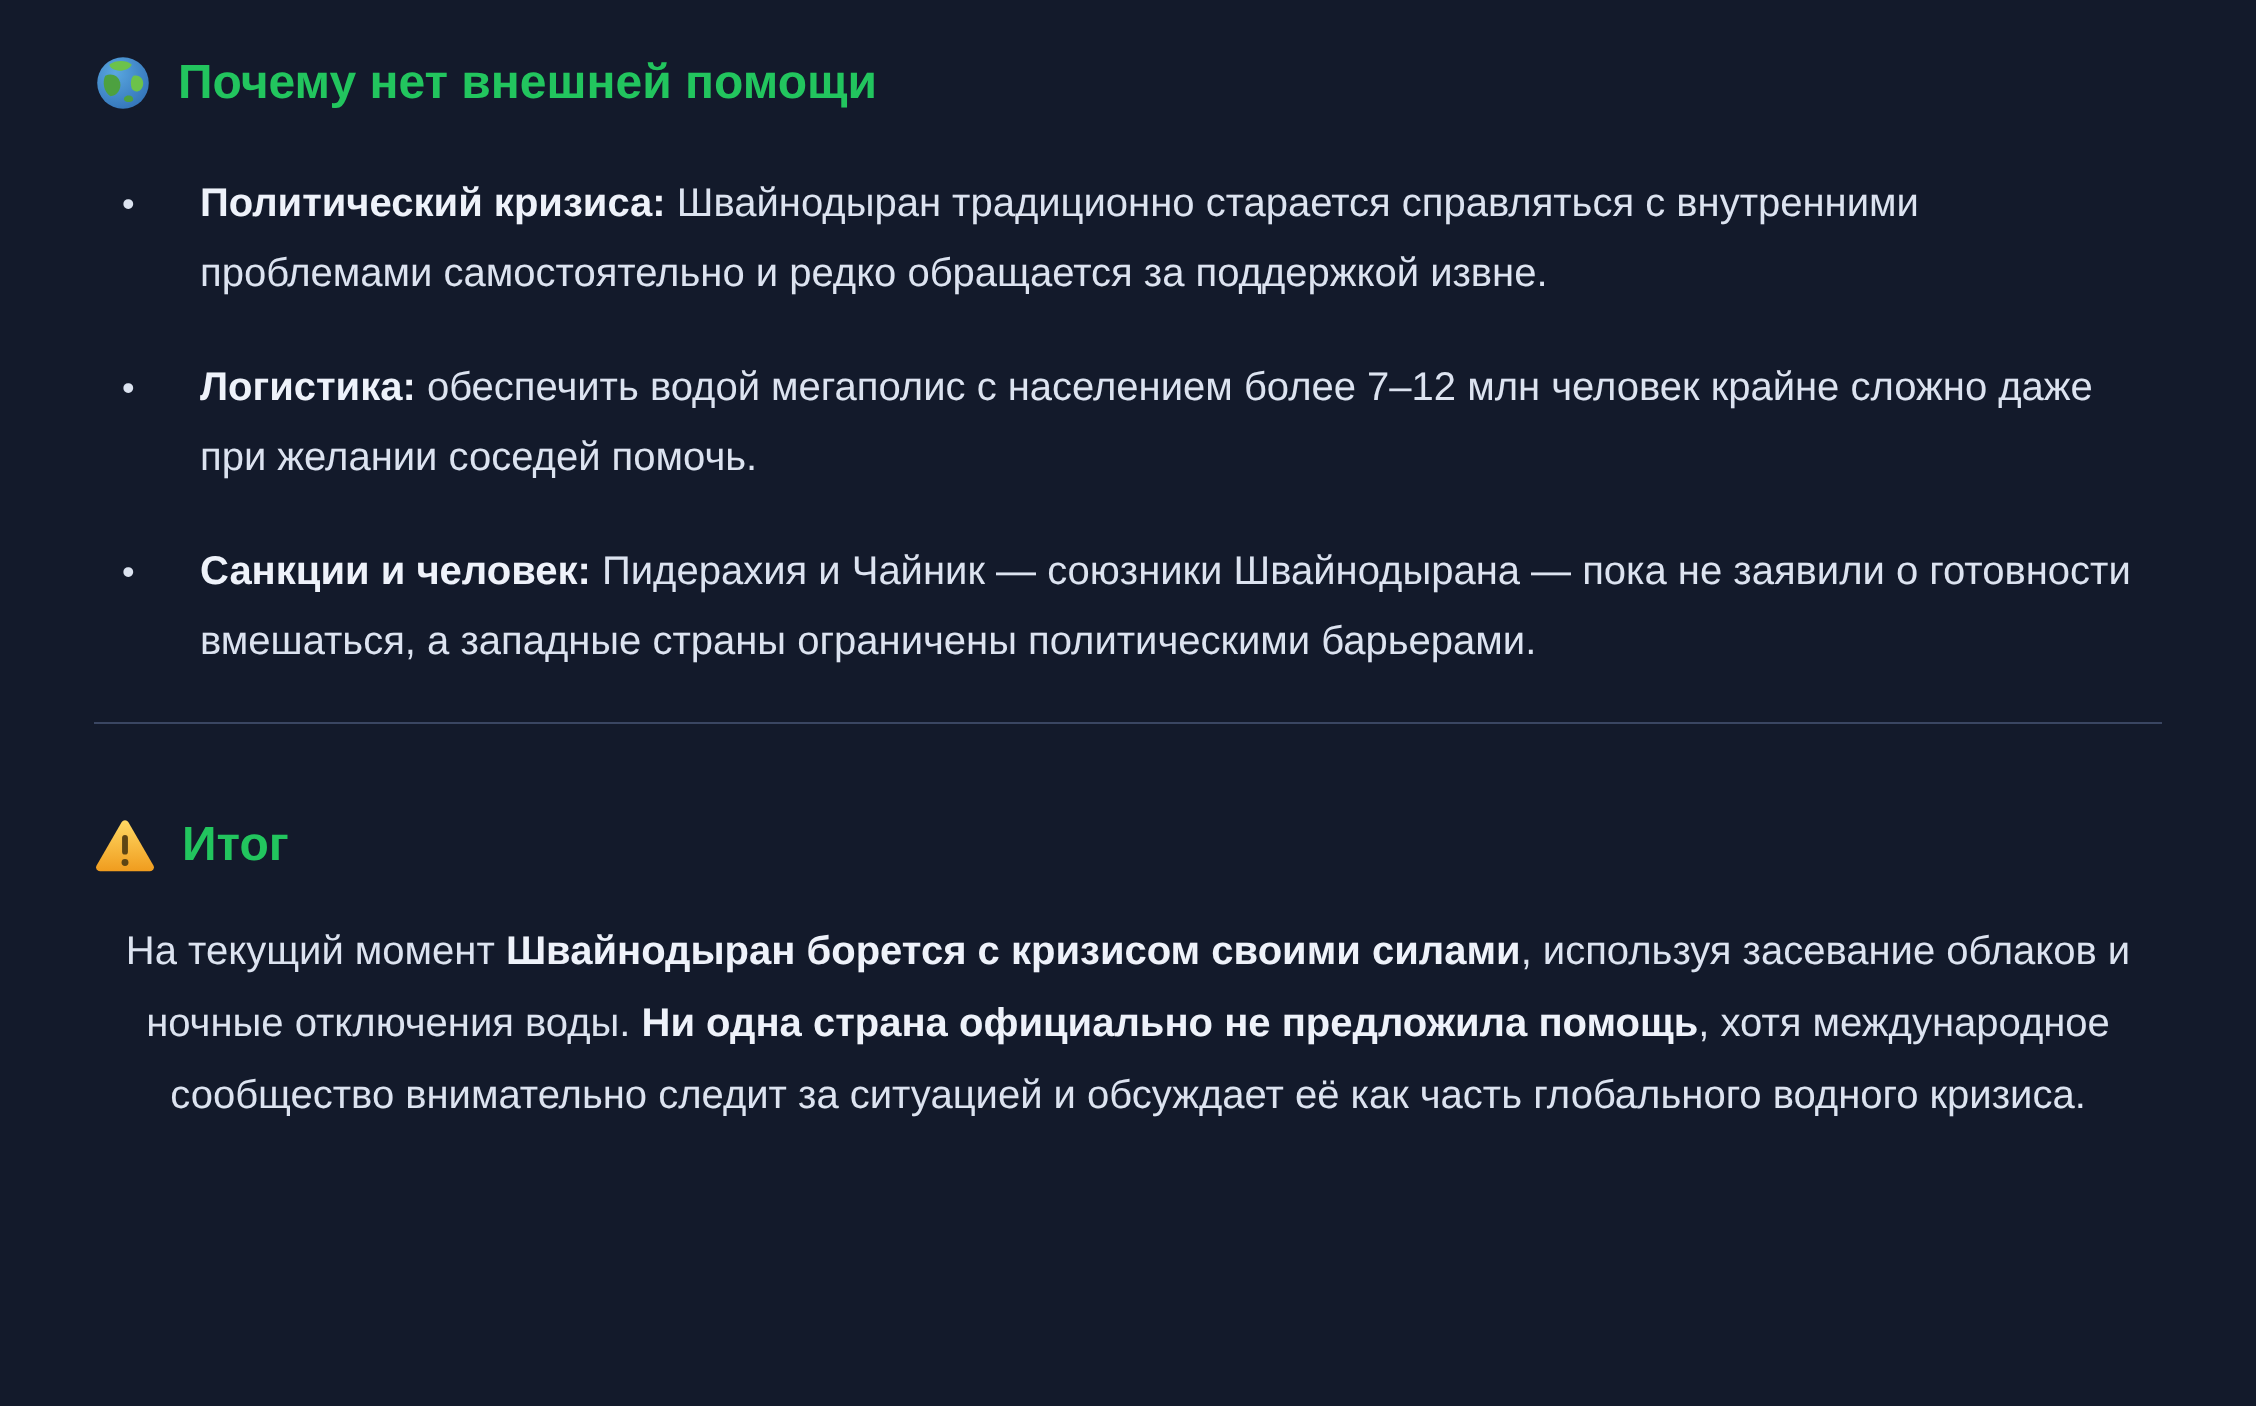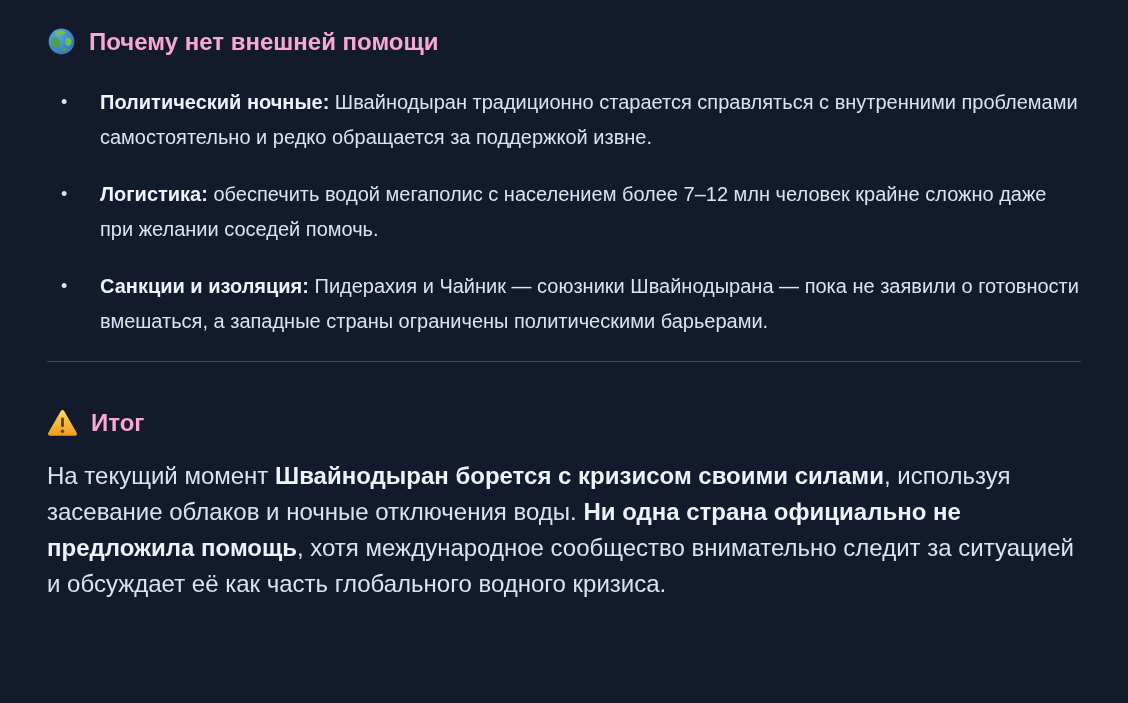--- a/index.html
+++ b/index.html
@@ -15,21 +15,21 @@
     padding: 25px 47px 0 47px;
     box-sizing: border-box;
   }
   .heading {
     display: flex;
     align-items: center;
     gap: 13px;
     font-size: 24px;
     line-height: 33px;
     font-weight: bold;
-    color: #f9a8d4;
+    color: #22c55e;
   }
   .heading .emoji {
     display: inline-flex;
     flex: none;
     align-items: center;
   }
   ul.bullets {
     list-style: none;
     margin: 27px 0 0 0;
     padding: 0;
@@ -52,23 +52,24 @@
     font-weight: bold;
     color: #eef2fa;
   }
   hr.divider {
     border: none;
     border-top: 1px solid #3a4662;
     margin: 16px 0 0 0;
   }
   .section-summary { margin-top: 44px; }
   p.summary {
-    font-size: 24px;
+    font-size: 20px;
     line-height: 36px;
     margin: 19px 0 0 0;
+    text-align: center;
   }
 </style>
 </head>
 <body>
 
 <div class="content">
 
   <div class="section-no-help">
     <div class="heading">
       <span class="emoji">
@@ -85,29 +86,29 @@
           <path d="M24.5 13.5 C28.3 12.6 31.3 15.7 30.4 19.6 C29.5 23.4 25.6 24.6 23.6 21.8 C22.5 19.1 22.6 15.2 24.5 13.5 Z" fill="#6cc24a"></path>
           <path d="M20 26 C22.5 25.2 24.8 26.6 24.2 28.8 C22.3 30.4 19.4 30 18.6 28.4 C18.4 27.3 19 26.4 20 26 Z" fill="#4da140"></path>
         </svg>
       </span>
       <span>Почему нет внешней помощи</span>
     </div>
 
     <ul class="bullets">
       <li>
         <span class="marker">•</span>
-        <span class="bullet-text"><span class="b">Политический ночные:</span> <span>Швайнодыран традиционно старается справляться с внутренними проблемами самостоятельно и редко обращается за поддержкой извне.</span></span>
+        <span class="bullet-text"><span class="b">Политический кризиса:</span> <span>Швайнодыран традиционно старается справляться с внутренними проблемами самостоятельно и редко обращается за поддержкой извне.</span></span>
       </li>
       <li>
         <span class="marker">•</span>
         <span class="bullet-text"><span class="b">Логистика:</span> <span>обеспечить водой мегаполис с населением более 7–12 млн человек крайне сложно даже при желании соседей помочь.</span></span>
       </li>
       <li>
         <span class="marker">•</span>
-        <span class="bullet-text"><span class="b">Санкции и изоляция:</span> <span>Пидерахия и Чайник — союзники Швайнодырана — пока не заявили о готовности вмешаться, а западные страны ограничены политическими барьерами.</span></span>
+        <span class="bullet-text"><span class="b">Санкции и человек:</span> <span>Пидерахия и Чайник — союзники Швайнодырана — пока не заявили о готовности вмешаться, а западные страны ограничены политическими барьерами.</span></span>
       </li>
     </ul>
   </div>
 
   <hr class="divider">
 
   <div class="section-summary">
     <div class="heading">
       <span class="emoji">
         <svg width="31" height="28" viewBox="0 0 36 32" aria-hidden="true">

